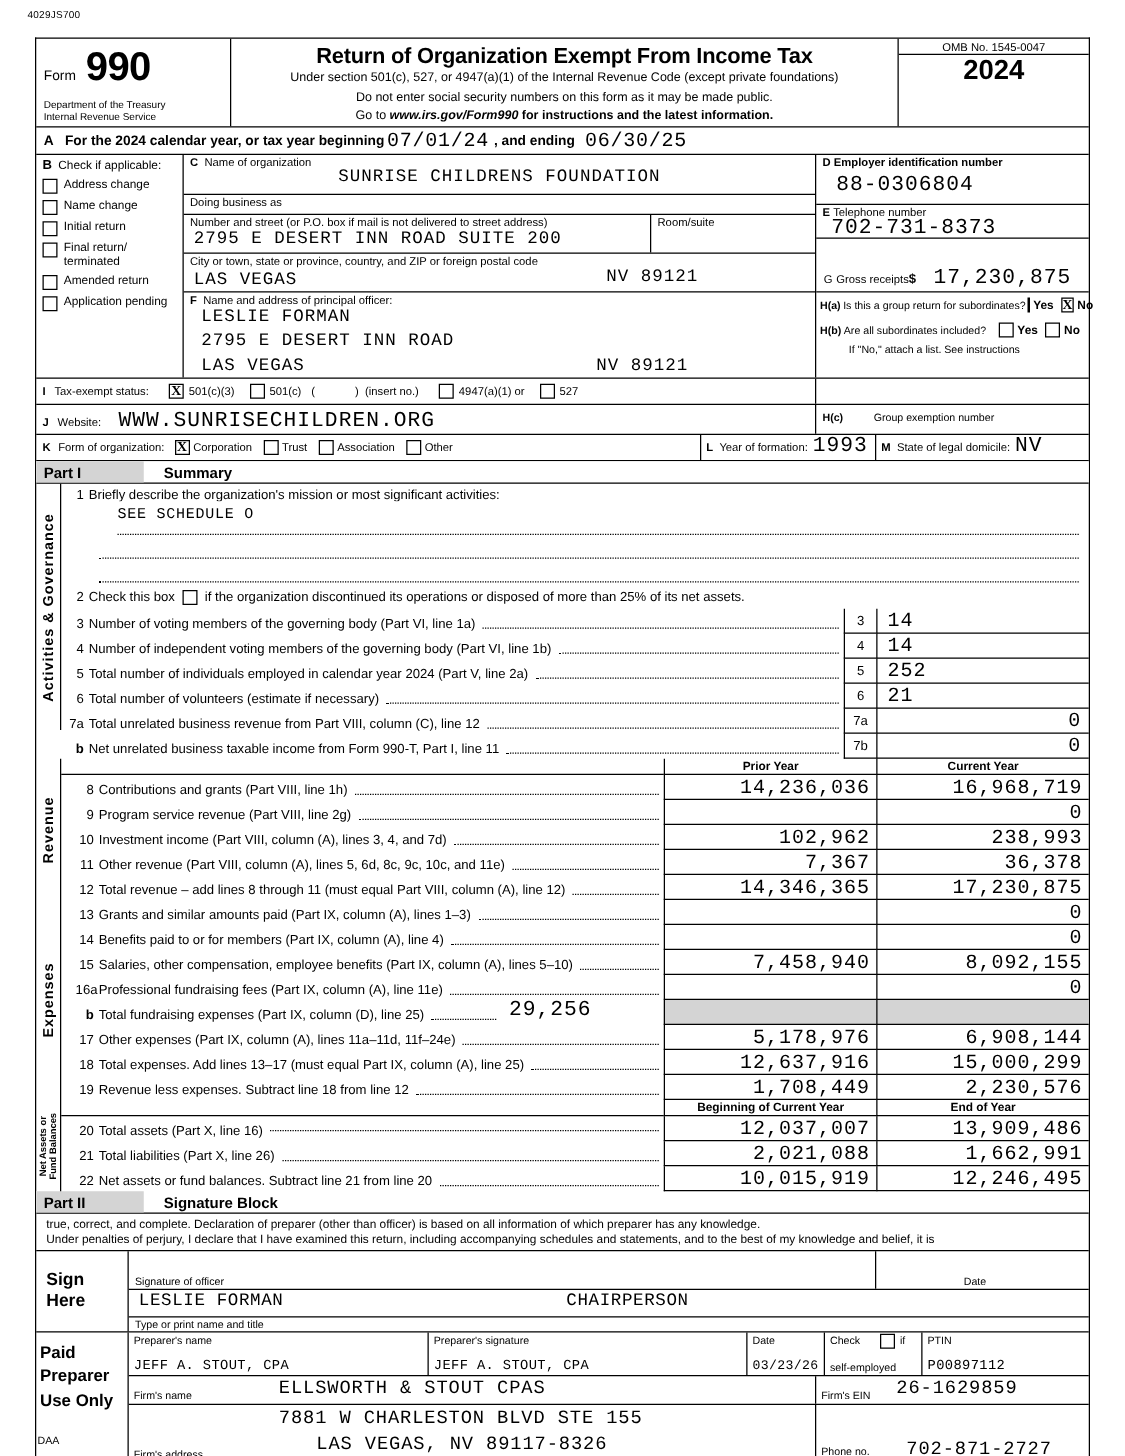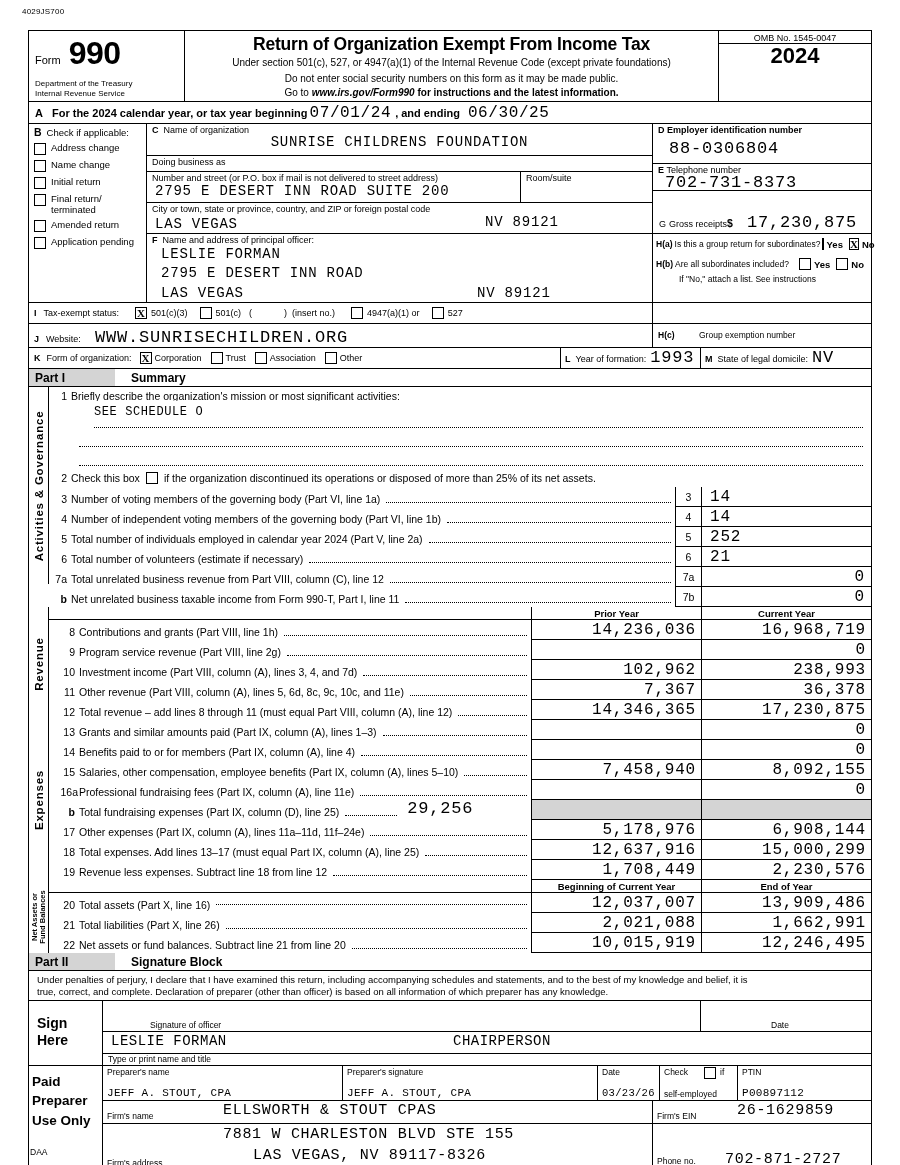--- a/index.html
+++ b/index.html
@@ -350,21 +350,21 @@
   .sighere {
     width: 74px;
     box-sizing: border-box;
     border-right: 1.6px solid #000;
     font-size: 14px;
     font-weight: bold;
     padding: 14px 0 0 8px;
     line-height: 1.25;
   }
   .sigmain { flex: 1; box-sizing: border-box; }
-  .sigline1 { display: flex; height: 30px; margin-left: 42px; }
+  .sigline1 { display: flex; height: 30px; }
   .sigsign { flex: 1; box-sizing: border-box; border-right: 1.6px solid #000; position: relative; }
   .sigdate { width: 170px; box-sizing: border-box; position: relative; }
   .sigsublbl { position: absolute; left: 5px; bottom: 1px; font-size: 8.5px; }
   .sigdatelbl { position: absolute; left: 70px; bottom: 1px; font-size: 8.5px; }
   .signamerow {
     height: 22px;
     border-top: 1.6px solid #000;
     position: relative;
     box-sizing: border-box;
   }
@@ -891,22 +891,22 @@
         </div>
       </div>
     </div>
 
     <div class="partbar">
       <span class="pname">Part II</span>
       <span class="ptitle">Signature Block</span>
     </div>
 
     <div class="sigtext">
+      <div>true, correct, and complete. Declaration of preparer (other than officer) is based on all information of which preparer has any knowledge.</div>
       <div>Under penalties of perjury, I declare that I have examined this return, including accompanying schedules and statements, and to the best of my knowledge and belief, it is</div>
-      <div>true, correct, and complete. Declaration of preparer (other than officer) is based on all information of which preparer has any knowledge.</div>
     </div>
 
     <div class="sigrow">
       <div class="sighere">
         <div>Sign</div>
         <div>Here</div>
       </div>
       <div class="sigmain">
         <div class="sigline1">
           <div class="sigsign">
@@ -956,21 +956,21 @@
           </div>
         </div>
 
         <div class="prow2">
           <div class="pcell" style="flex:1;position:relative">
             <span class="plbl" style="top:auto;bottom:2px">Firm's name</span>
             <span style="position:absolute;left:120px;top:1px;font-family:'Liberation Mono','DejaVu Sans Mono',monospace;font-size:15px;letter-spacing:0.7px">ELLSWORTH &amp; STOUT CPAS</span>
           </div>
           <div class="pcell" style="width:218px;position:relative;border-right:none">
             <span class="plbl" style="top:auto;bottom:2px">Firm's EIN</span>
-            <span style="position:absolute;left:84px;top:1px;font-family:'Liberation Mono','DejaVu Sans Mono',monospace;font-size:15px;letter-spacing:0.7px">26-1629859</span>
+            <span style="position:absolute;left:64px;top:1px;font-family:'Liberation Mono','DejaVu Sans Mono',monospace;font-size:15px;letter-spacing:0.7px">26-1629859</span>
           </div>
         </div>
 
         <div class="prow3">
           <div class="pcell" style="flex:1;position:relative">
             <span class="plbl" style="top:auto;bottom:2px">Firm's address</span>
             <span class="firmaddr1">7881 W CHARLESTON BLVD STE 155</span>
             <span class="firmaddr2">LAS VEGAS, NV 89117-8326</span>
           </div>
           <div class="pcell" style="width:218px;position:relative;border-right:none">

